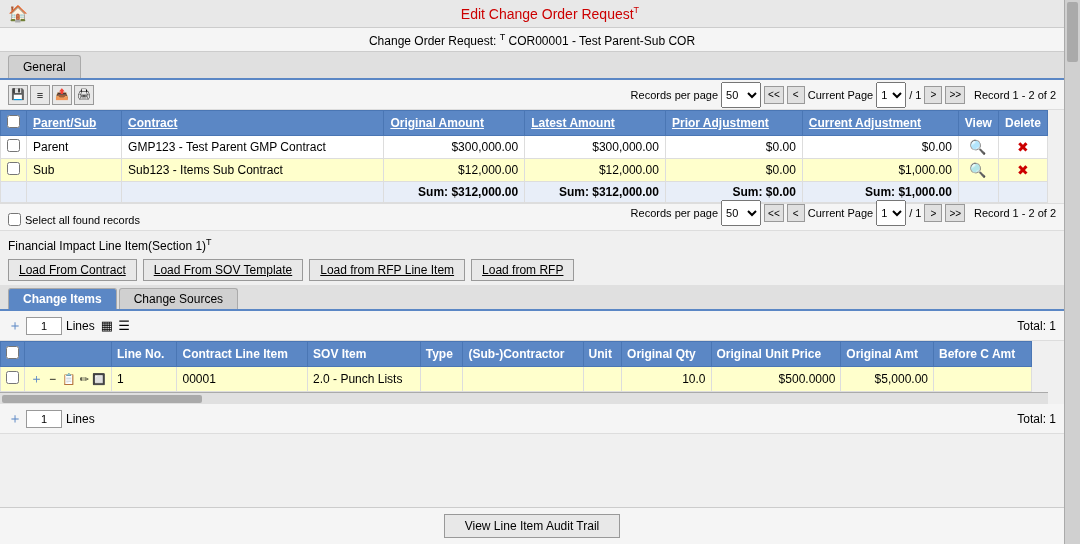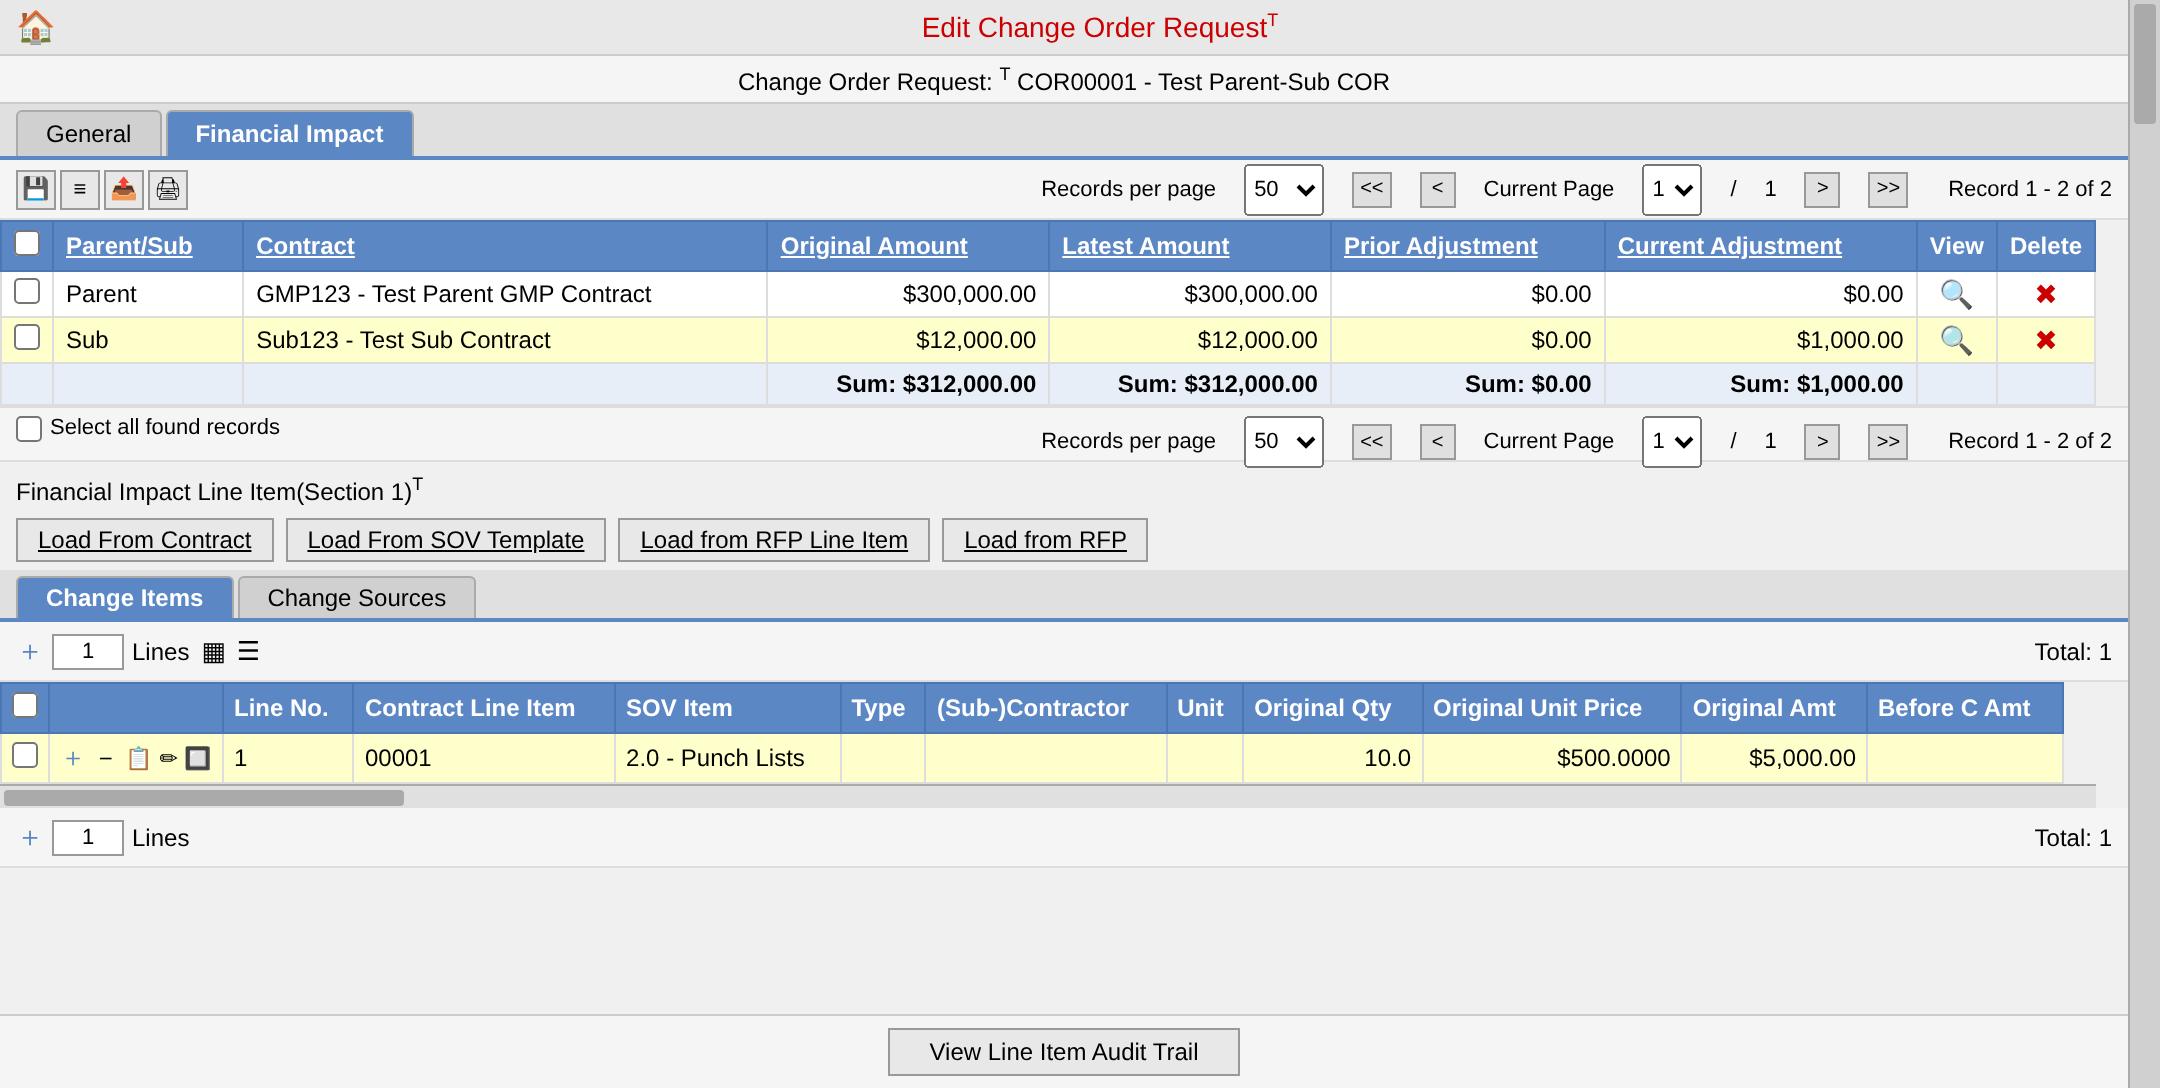--- a/index.html
+++ b/index.html
@@ -101,21 +101,21 @@
       background: #e8e8e8;
       display: flex;
       align-items: center;
       justify-content: center;
       cursor: pointer;
       font-size: 11px;
     }
     .pagination {
       display: flex;
       align-items: center;
-      gap: 14px;
+      gap: 3px;
       font-size: 11px;
     }
     .pagination select {
       font-size: 11px;
       height: 26px;
       width: 40px;
     }
     .pagination button {
       font-size: 10px;
       height: 18px;
@@ -158,21 +158,21 @@
     tr.row-yellow { background: #ffffcc; }
     tr.row-sum { background: #e8eef8; font-weight: bold; }
     .checkbox-cell { width: 20px; text-align: center; }
     .amount-right { text-align: right; }
     .view-icon { color: #5b87c5; font-size: 14px; cursor: pointer; }
     .delete-icon { color: #cc0000; font-size: 14px; cursor: pointer; }
     .bottom-pagination-row {
       background: #f5f5f5;
       padding: 4px 8px;
       display: flex;
-      align-items: flex-start;
+      align-items: flex-end;
       border-top: 1px solid #ddd;
       border-bottom: 1px solid #ddd;
       height: 28px;
     }
     .select-all-label { font-size: 11px; }
     .section-title {
       padding: 6px 8px 2px 8px;
       font-size: 12px;
       font-weight: normal;
     }
@@ -320,21 +320,20 @@
 
     <div class="subtitle-bar">
       <span>Change Order Request:</span>
       <sup>T</sup>
       <span> </span>
       <span>COR00001 - Test Parent-Sub COR</span>
     </div>
 
     <div class="tabs-bar">
       <div class="tab">General</div>
-      <div class="tab active">Financial Impact</div>
     </div>
 
     <div class="toolbar-row">
       <div class="toolbar-left">
         <div class="toolbar-icon">💾</div>
         <div class="toolbar-icon">≡</div>
         <div class="toolbar-icon">📤</div>
         <div class="toolbar-icon">🖨</div>
       </div>
       <div class="pagination">
@@ -385,21 +384,21 @@
     <td class="amount-right">$0.00</td>
     <td class="amount-right">$0.00</td>
     <td class="checkbox-cell"><span class="view-icon">🔍</span></td>
     <td class="checkbox-cell"><span class="delete-icon">✖</span></td>
   </tr>
           <tr class="row-yellow">
     <td class="checkbox-cell">
       <input type="checkbox" style="">
     </td>
     <td>Sub</td>
-    <td>Sub123 - Test Sub Contract</td>
+    <td>Sub123 - Items Sub Contract</td>
     <td class="amount-right">$12,000.00</td>
     <td class="amount-right">$12,000.00</td>
     <td class="amount-right">$0.00</td>
     <td class="amount-right">$1,000.00</td>
     <td class="checkbox-cell"><span class="view-icon">🔍</span></td>
     <td class="checkbox-cell"><span class="delete-icon">✖</span></td>
   </tr>
           <tr class="row-sum">
   <td></td>
   <td></td>

